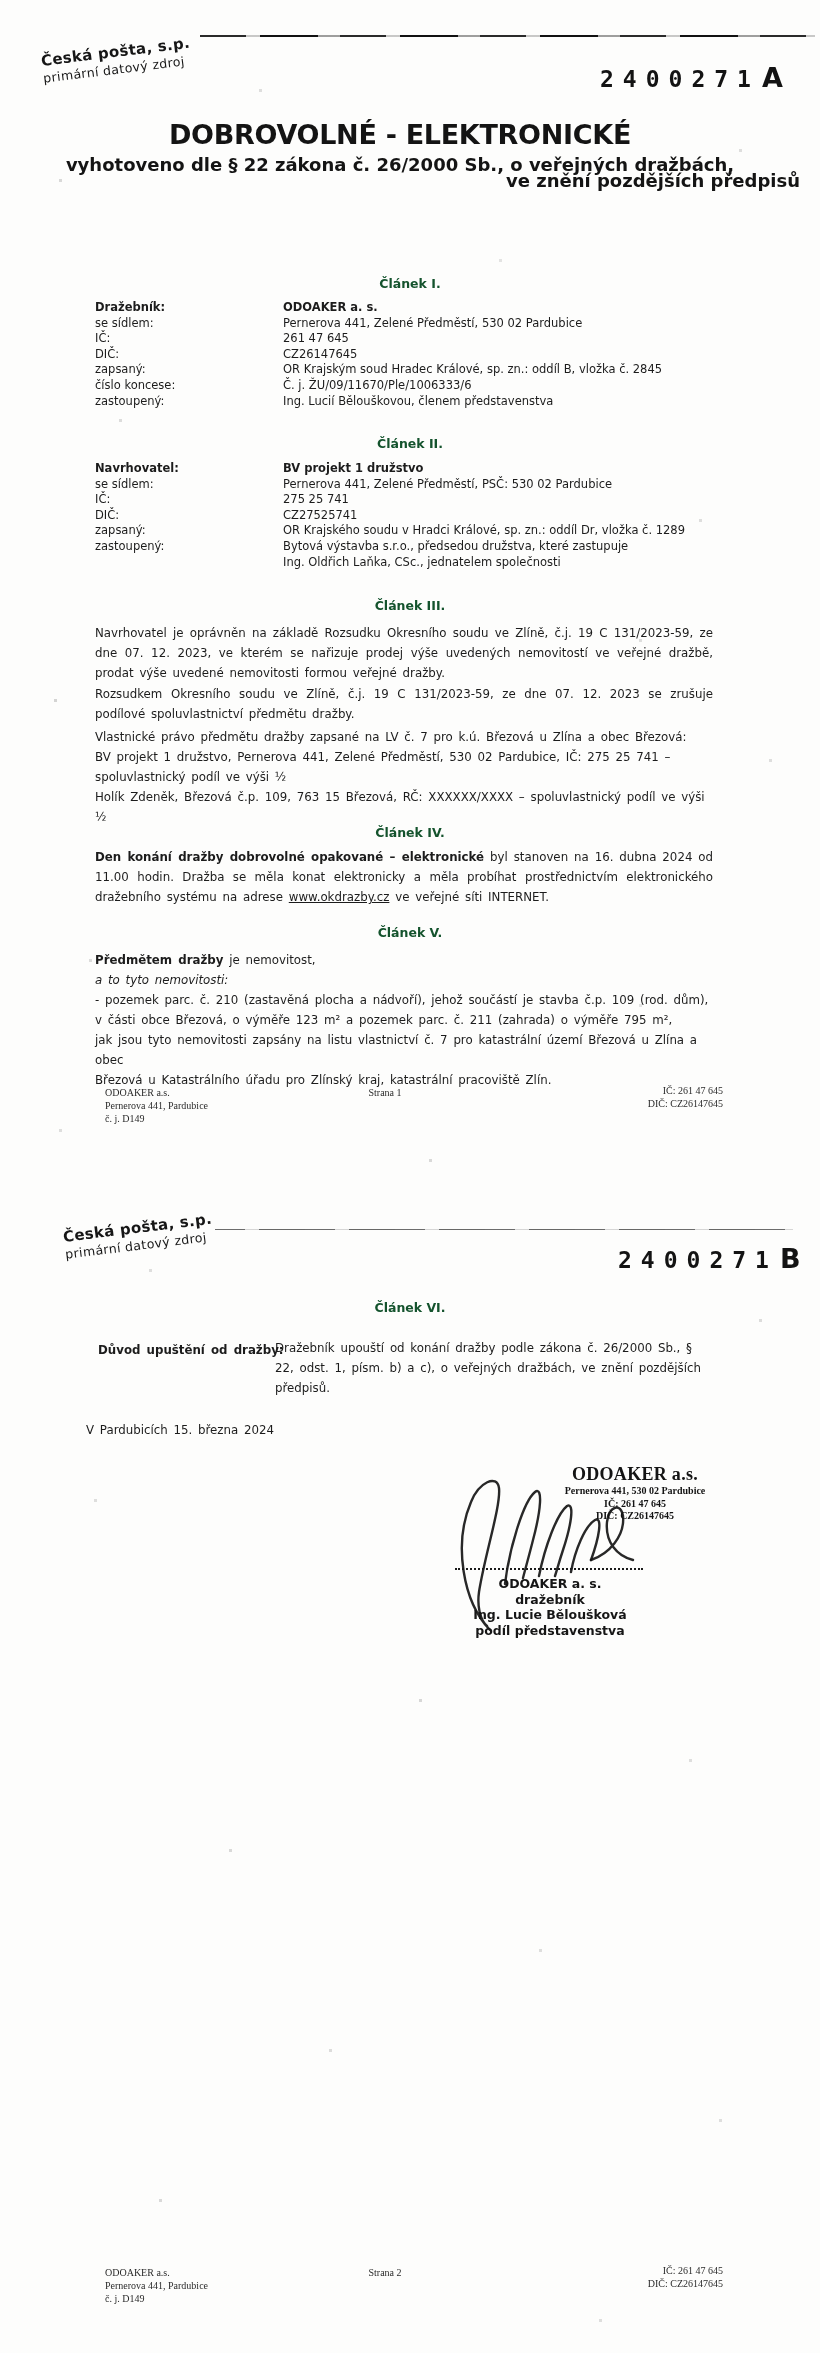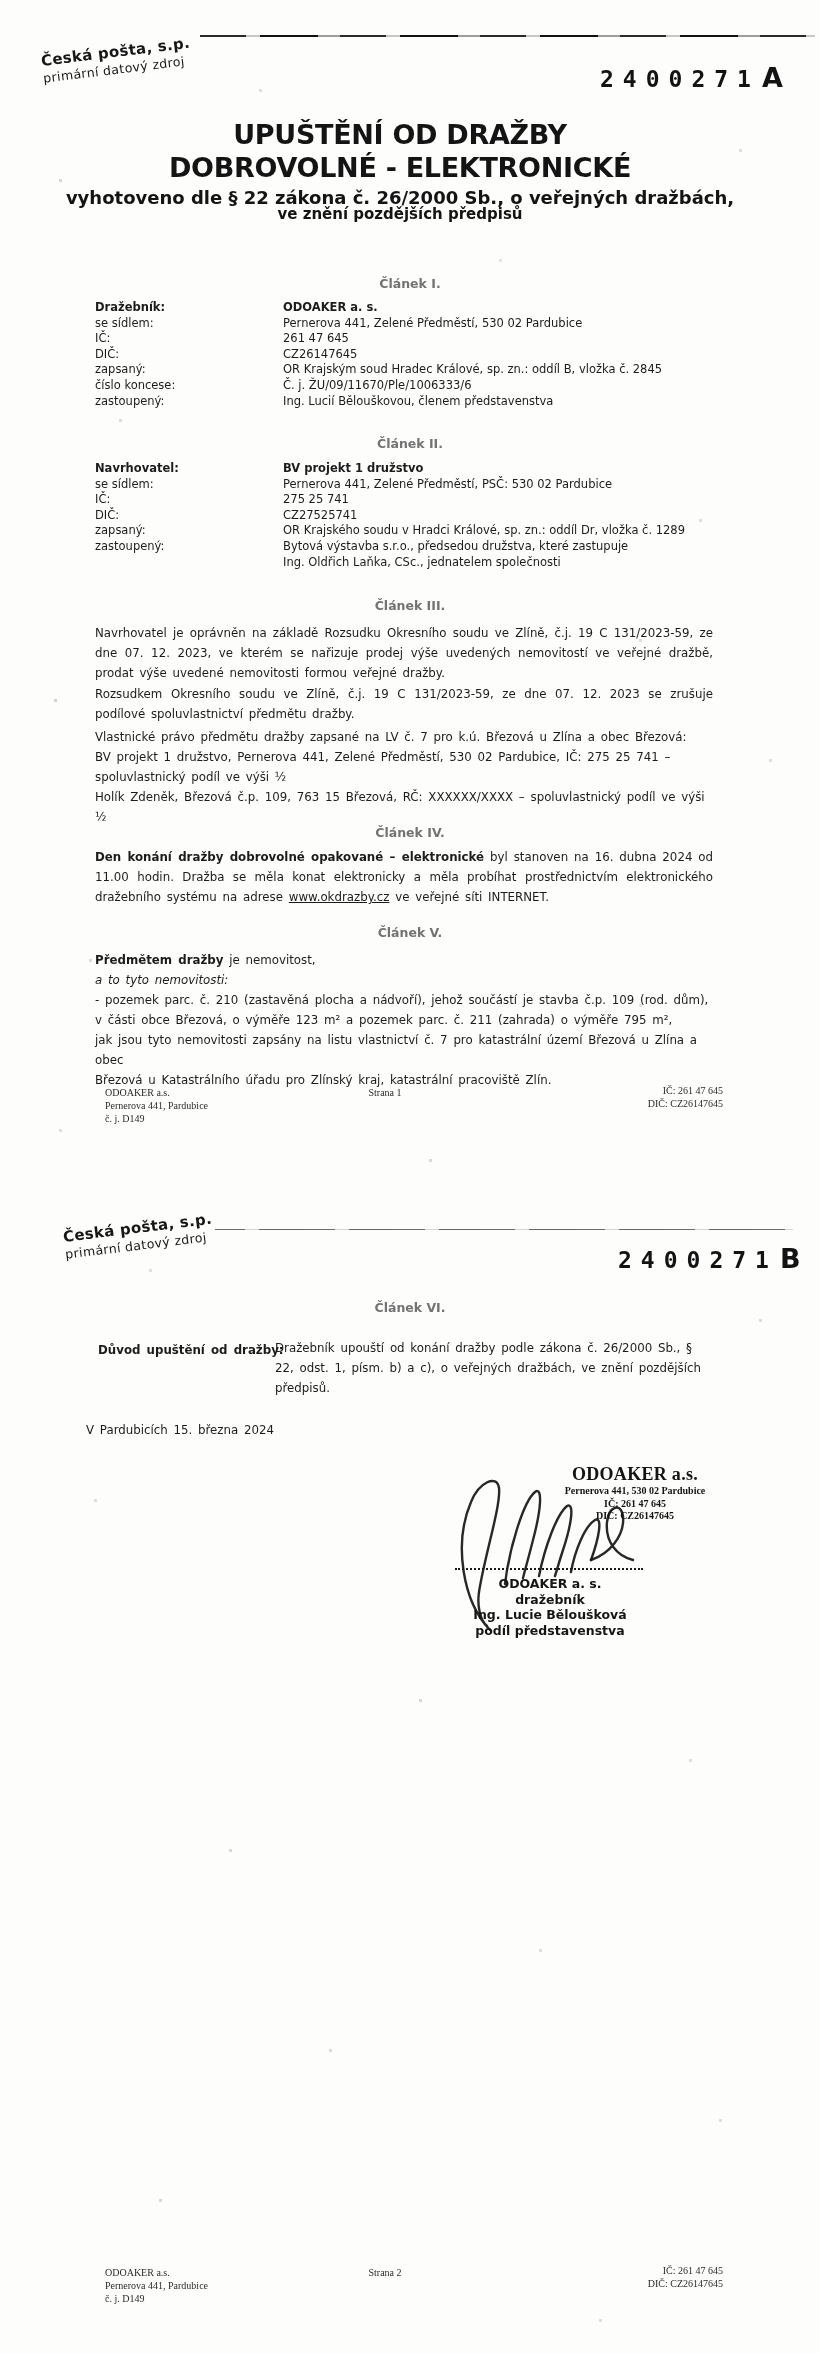--- a/index.html
+++ b/index.html
@@ -36,22 +36,22 @@
 
   
   .docnum{font-family:"DejaVu Sans Mono","Liberation Mono",monospace;font-weight:bold;
     font-size:23px;letter-spacing:9px;color:#131313;white-space:nowrap;}
   .docnum .suffix{font-family:"DejaVu Sans",sans-serif;font-weight:900;font-size:27px;letter-spacing:0;margin-left:2px;}
 
   
   .title{width:800px;left:0;text-align:center;font-weight:bold;color:#141414;}
   .title .t{font-size:27px;line-height:33px;letter-spacing:-.3px;}
   .title .s{font-size:18px;line-height:17px;margin-top:5px;}
-  .title .s2{font-size:15px;line-height:16px;}
-  .article-h{width:650px;left:85px;text-align:center;font-weight:bold;font-size:12.5px;color:#737373;}
+  .title .s2{font-size:18px;line-height:16px;text-align:right;}
+  .article-h{width:650px;left:85px;text-align:center;font-weight:bold;font-size:12.5px;color:#14532d;}
 
   
   .kv{display:grid;grid-template-columns:188px 1fr;font-size:11.5px;line-height:15.6px;color:#1c1c1c;}
   .kv .b{font-weight:bold;}
 
   
   .para{font-size:11.8px;line-height:20px;color:#1c1c1c;text-align:justify;word-spacing:2px;}
   .para .lead{font-weight:bold;}
   .para .it{font-style:italic;}
   .link{text-decoration:underline;color:#1c1c1c;cursor:pointer;}
@@ -78,21 +78,20 @@
   <div class="abs scanline" style="top:35px;left:200px;width:615px;"></div>
 
   <div class="abs stamp" style="left:40px;top:52px;">
     <div class="l1">Česká pošta, s.p.</div>
     <div class="l2">primární datový zdroj</div>
   </div>
 
   <div class="abs docnum" style="left:600px;top:62px;"><span>2400271</span><span class="suffix">A</span></div>
 
   <div class="abs title" style="top:118px;">
-    <div class="t">UPUŠTĚNÍ OD DRAŽBY</div>
     <div class="t">DOBROVOLNÉ - ELEKTRONICKÉ</div>
     <div class="s">vyhotoveno dle § 22 zákona č. 26/2000 Sb., o veřejných dražbách,</div>
     <div class="s2">ve znění pozdějších předpisů</div>
   </div>
 
   <div class="abs article-h" style="top:276px;">Článek I.</div>
   <div class="abs kv" style="left:95px;top:300px;width:660px;">
     <div class="b">Dražebník:</div>
     <div class="b">ODOAKER a. s.</div>
     <div>se sídlem:</div>

